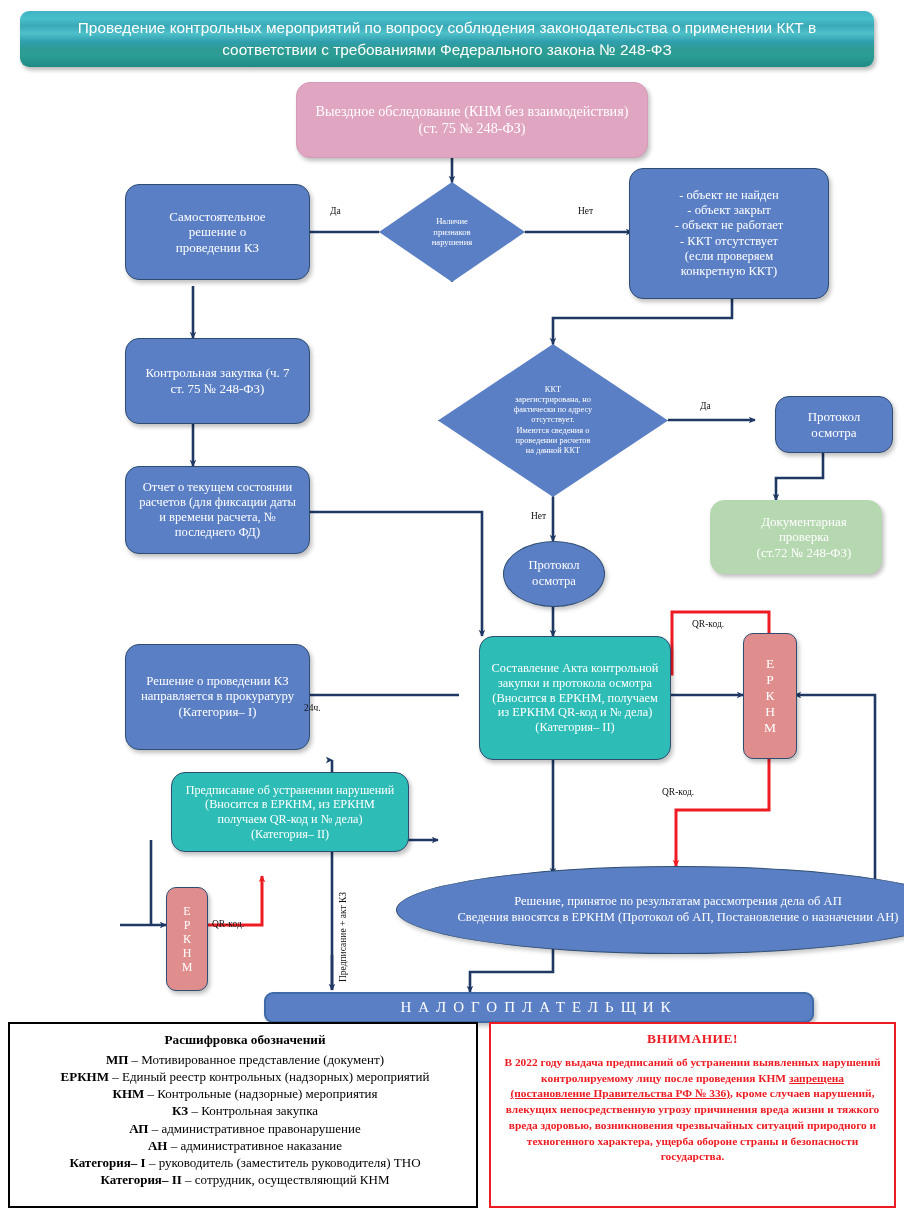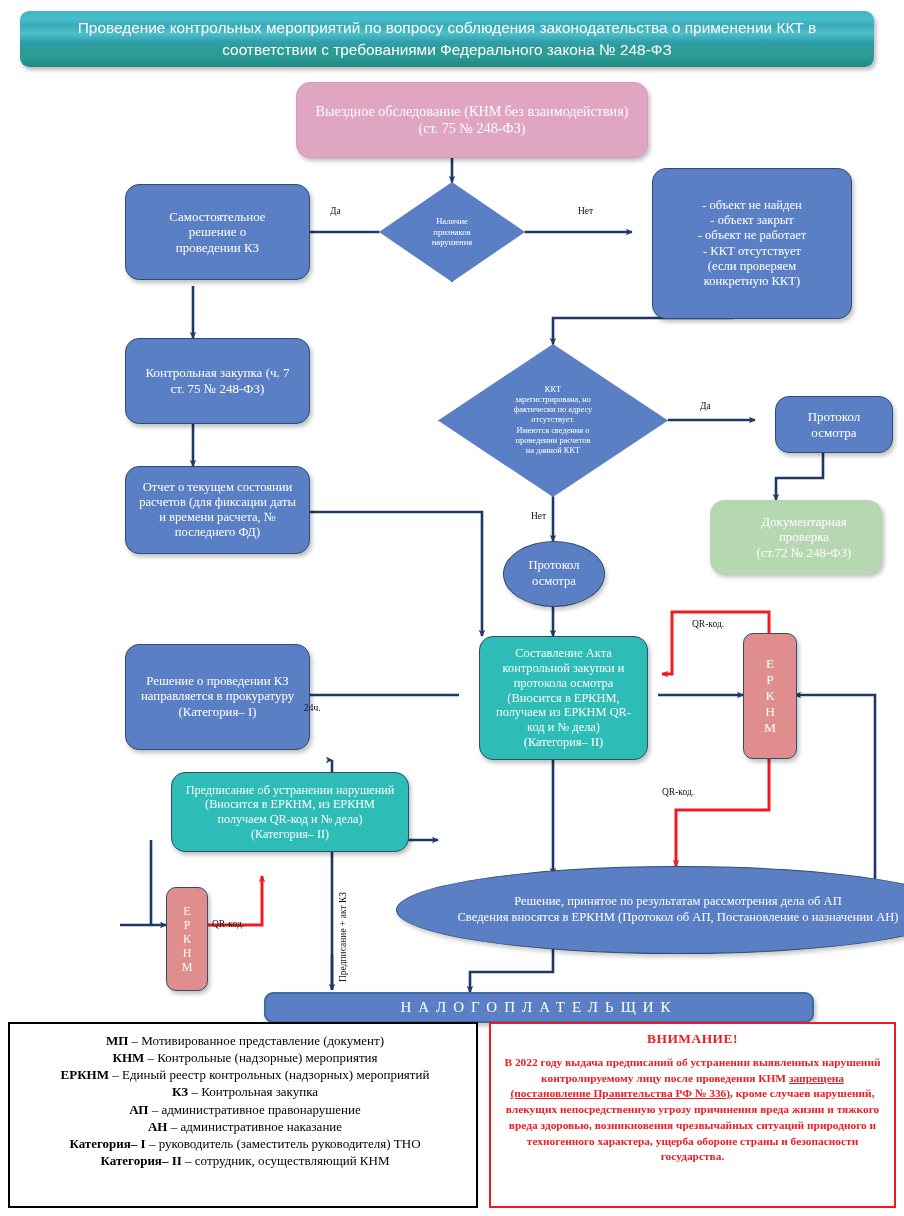--- a/index.html
+++ b/index.html
@@ -170,21 +170,21 @@
 нарушения</span>
     </div>
   </div>
 
   <div class="node rounded blue" style="left:105px;top:184px;width:185px;height:96px;font-size:13px;white-space:pre-line;">
     <span>Самостоятельное
 решение о
 проведении КЗ</span>
   </div>
 
-  <div class="node rounded blue" style="left:632px;top:168px;width:200px;height:151px;font-size:12.6px;white-space:pre-line;">
+  <div class="node rounded blue" style="left:609px;top:168px;width:200px;height:131px;font-size:12.6px;white-space:pre-line;">
     <span>- объект не найден
 - объект закрыт
 - объект не работает
 - ККТ отсутствует
 (если проверяем
 конкретную ККТ)</span>
   </div>
 
   <div class="node rounded blue" style="left:105px;top:338px;width:185px;height:86px;font-size:13px;padding:0 14px;">
     <span>Контрольная закупка
@@ -217,21 +217,21 @@
     <span>Документарная
 проверка
 (ст.72 № 248-ФЗ)</span>
   </div>
 
   <div class="ellipse" style="left:503px;top:541px;width:100px;height:64px;font-size:12.6px;white-space:pre-line;">
     <span>Протокол
 осмотра</span>
   </div>
 
-  <div class="node rounded teal" style="left:459px;top:636px;width:169px;height:124px;font-size:12.4px;padding:0 9px;white-space:pre-line;">
+  <div class="node rounded teal" style="left:459px;top:636px;width:192px;height:124px;font-size:12.4px;padding:0 9px;white-space:pre-line;">
     <span>Составление Акта контрольной закупки и протокола осмотра (Вносится в ЕРКНМ, получаем из ЕРКНМ QR-код и № дела)
 (Категория– II)</span>
   </div>
 
   <div class="node rounded blue" style="left:105px;top:644px;width:185px;height:106px;font-size:12.8px;padding:0 10px;white-space:pre-line;">
     <span>Решение о проведении КЗ направляется в прокуратуру
 (Категория– I)</span>
   </div>
 
   <div class="node rounded teal" style="left:151px;top:772px;width:238px;height:80px;font-size:12.2px;padding:0 8px;white-space:pre-line;">
@@ -272,24 +272,25 @@
   <div class="elabel" style="left:578px;top:206px;">Нет</div>
   <div class="elabel" style="left:700px;top:401px;">Да</div>
   <div class="elabel" style="left:531px;top:511px;">Нет</div>
   <div class="elabel" style="left:304px;top:703px;">24ч.</div>
   <div class="elabel" style="left:692px;top:619px;">QR-код.</div>
   <div class="elabel" style="left:662px;top:787px;">QR-код.</div>
   <div class="elabel" style="left:212px;top:919px;">QR-код.</div>
   <div class="elabel rot" style="left:338px;top:982px;">Предписание + акт КЗ</div>
 
   <div class="panel legend">
+    <h4>Расшифровка обозначений</h4>
     <ul id="legend-list">
         <li><b>МП</b><span> – Мотивированное представление (документ)</span></li>
+        <li><b>ЕРКНМ</b><span> – Единый реестр контрольных (надзорных) мероприятий</span></li>
         <li><b>КНМ</b><span> – Контрольные (надзорные) мероприятия</span></li>
-        <li><b>ЕРКНМ</b><span> – Единый реестр контрольных (надзорных) мероприятий</span></li>
         <li><b>КЗ</b><span> – Контрольная закупка</span></li>
         <li><b>АП</b><span> – административное правонарушение</span></li>
         <li><b>АН</b><span> – административное наказание</span></li>
         <li><b>Категория– I</b><span> – руководитель (заместитель руководителя) ТНО</span></li>
         <li><b>Категория– II</b><span> – сотрудник, осуществляющий КНМ</span></li>
       </ul>
   </div>
 
   <div class="panel warn">
     <h4>ВНИМАНИЕ!</h4>

